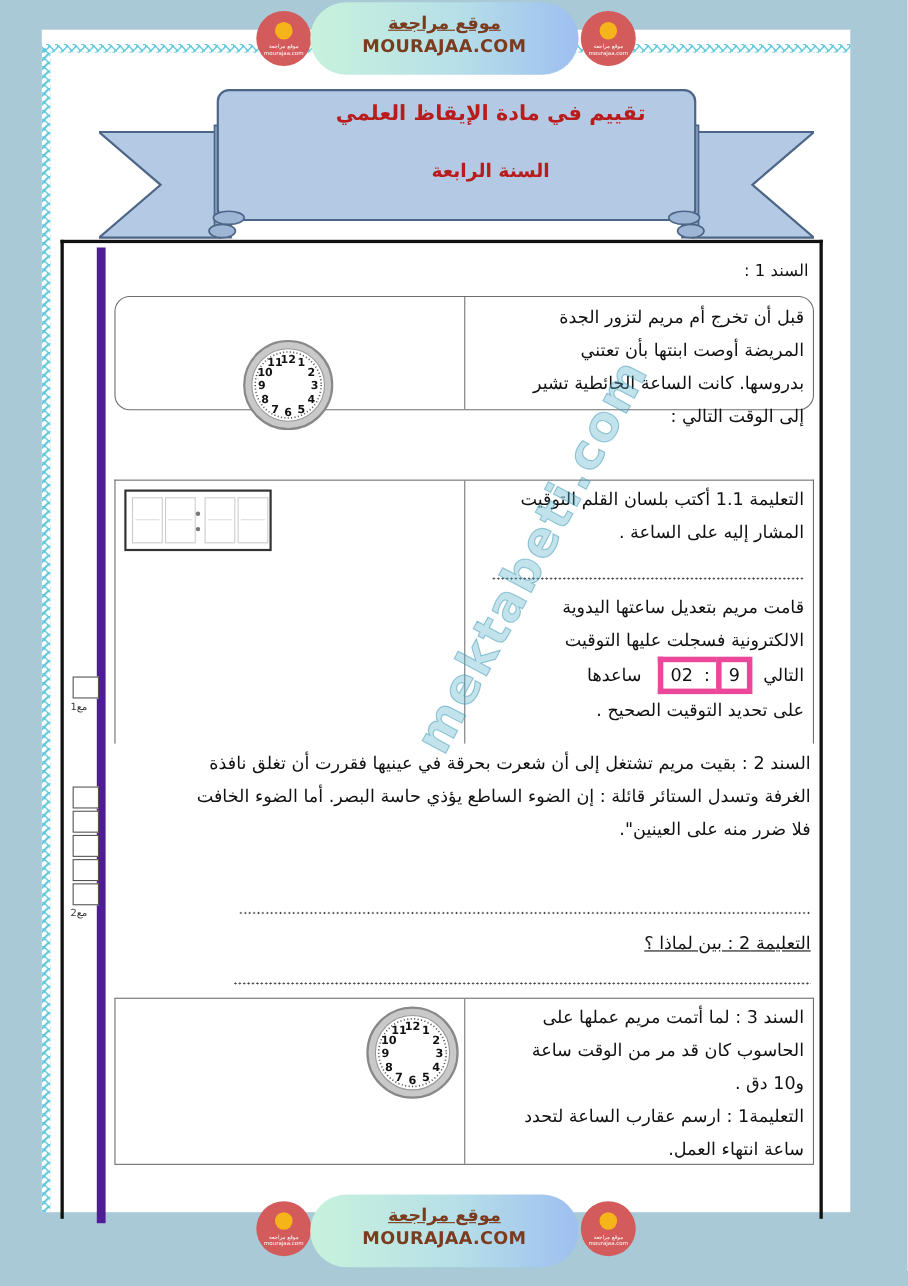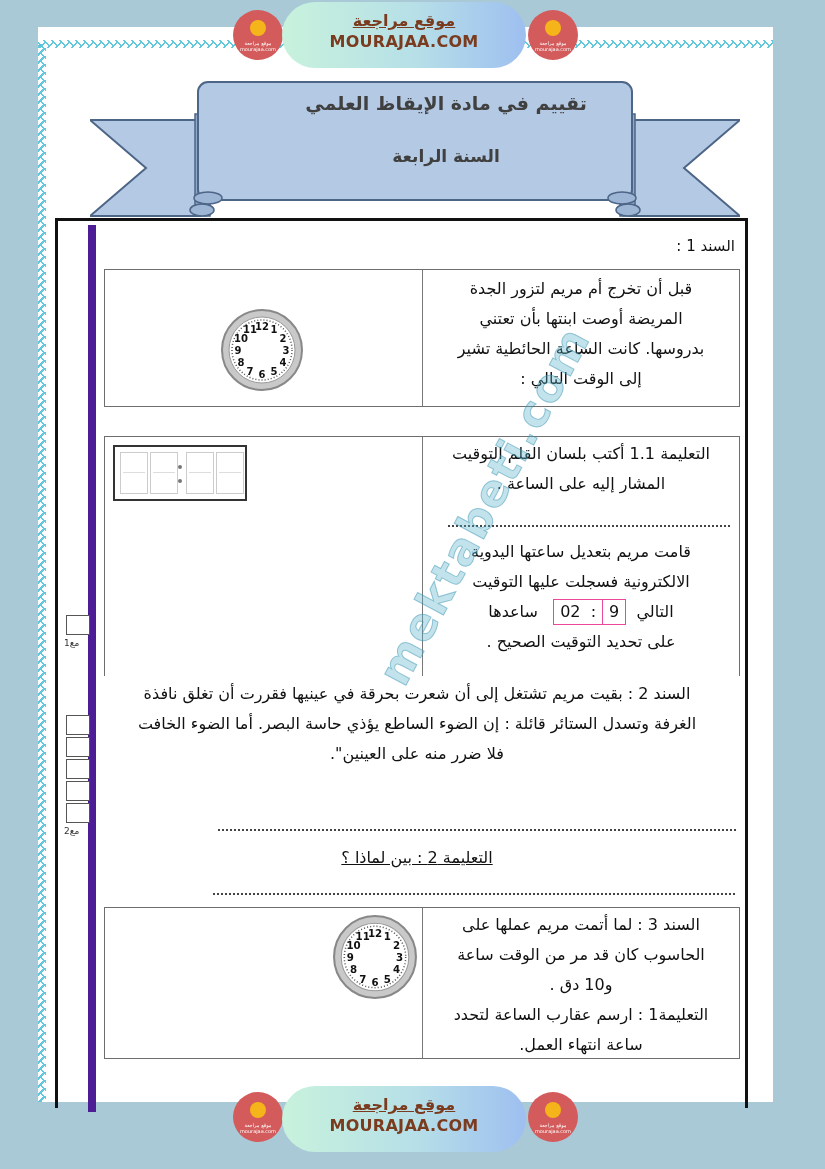--- a/index.html
+++ b/index.html
@@ -28,21 +28,21 @@
       linear-gradient(-45deg, transparent 50%, #4fc3d6 50%, #4fc3d6 65%, transparent 65%) 0 4px/8px 8px;
     background-repeat: repeat-y;
     opacity: .9;
   }
 
   
   .banner { position: absolute; left: 90px; top: 80px; width: 650px; height: 140px; }
   .banner svg { position: absolute; left: 0; top: 0; }
   .banner-title {
     position: absolute; left: 110px; width: 492px; text-align: center;
-    color: #404040; font-weight: bold; direction: rtl;
+    color: #b91c1c; font-weight: bold; direction: rtl;
     font-family: "DejaVu Sans", sans-serif;
   }
   .banner-title.t1 { top: 12px; font-size: 19px; }
   .banner-title.t2 { top: 66px; font-size: 17px; }
 
   
   .promo {
     position: absolute; left: 282px; width: 244px; height: 66px;
     border-radius: 33px;
     background: linear-gradient(90deg, #c8f2dc 0%, #b6dfe8 55%, #9ebff0 100%);
@@ -71,21 +71,21 @@
     border: 3px solid #111; border-bottom: none;
   }
   .score-col {
     position: absolute; left: 0; top: 4px; width: 38px; height: 100%;
     border-right: 8px solid #4c1d95;
   }
   .score-box { position: absolute; left: 8px; width: 24px; height: 20px; border: 1px solid #555; background: #fff; }
   .score-label { position: absolute; left: 6px; font-size: 9px; color: #333; direction: rtl; }
 
   .content { position: absolute; left: 42px; top: 0; right: 0; height: 100%; direction: rtl; }
-  .rtl { direction: rtl; text-align: center; color: #111; }
+  .rtl { direction: rtl; text-align: right; color: #111; }
   .txt { font-size: 16px; line-height: 30px; }
   .sanad-label { position: absolute; right: 10px; top: 16px; font-size: 15px; }
 
   .box {
     position: absolute; border: 1.5px solid #6e6e6e; background: transparent;
   }
   .box .divider { position: absolute; top: 0; bottom: 0; border-left: 1.5px solid #777; }
 
   .dots {
     position: absolute; height: 2px;
@@ -93,21 +93,21 @@
     background-size: 4px 2px; background-repeat: repeat-x;
   }
 
   .digital {
     position: absolute; width: 134px; height: 56px; border: 2px solid #333; background: #fff;
   }
   .seg { position: absolute; top: 5px; width: 28px; height: 42px; border: 1px solid #ccc; }
   .seg::after { content:""; position:absolute; left:2px; right:2px; top:19px; height:1px; background:#ddd; }
   .colon-dot { position:absolute; width:4px; height:4px; background:#777; border-radius:50%; }
 
-  .inline-box { display:inline-block; border: 1px solid #ec4899; padding: 0 6px; line-height: 24px; }
+  .inline-box { display:inline-block; border: 5px solid #ec4899; padding: 0 6px; line-height: 24px; }
 
   .watermark {
     position: absolute; left: 285px; top: 480px; transform: rotate(-62deg);
     font-size: 44px; color: rgba(80,175,200,0.35); font-weight: bold; letter-spacing: 2px;
     -webkit-text-stroke: 1px rgba(60,150,180,0.5); pointer-events: none; white-space: nowrap;
     font-family: "DejaVu Sans", sans-serif;
   }
 </style>
 </head>
 <body>
@@ -160,21 +160,21 @@
     <div class="score-box" style="top:512px;"></div>
     <div class="score-box" style="top:534px;"></div>
     <div class="score-box" style="top:556px;"></div>
     <div class="score-box" style="top:578px;"></div>
     <div class="score-label" style="top:601px;">مع2</div>
   </div>
 
   <div class="content">
     <div class="sanad-label rtl">السند 1 :</div>
 
-    <div class="box" style="left:4px;top:48px;width:636px;height:138px;">
+    <div class="box" style="left:4px;top:48px;width:636px;height:104px;border-radius:14px;">
       <div class="divider" style="left:317px;"></div>
       <div class="rtl txt" style="position:absolute;right:8px;top:4px;width:300px;">
         <div>قبل أن تخرج أم مريم لتزور الجدة</div>
         <div>المريضة أوصت ابنتها بأن تعتني</div>
         <div>بدروسها. كانت الساعة الحائطية تشير</div>
         <div>إلى الوقت التالي :</div>
       </div>
       <svg style="position:absolute;left:115px;top:38px;" width="84" height="84" viewBox="0 0 84 84">
         <circle cx="42" cy="42" r="40" fill="#c9c9c9" stroke="#888" stroke-width="2"></circle>
         <circle cx="42" cy="42" r="33" fill="#fff" stroke="#999" stroke-width="1"></circle>

